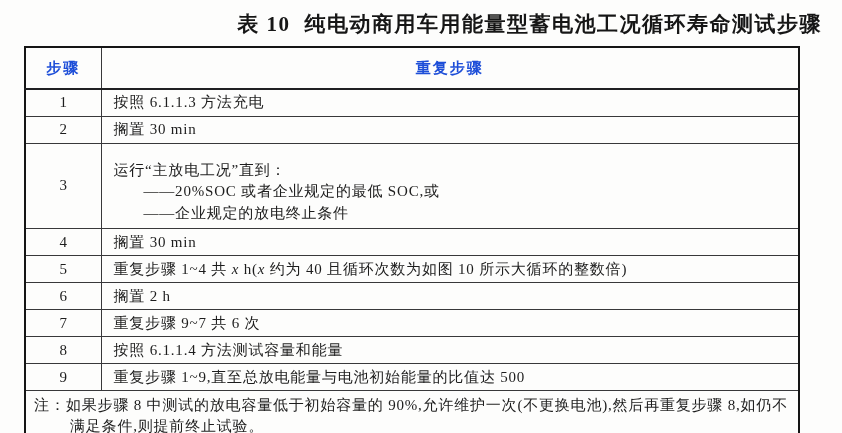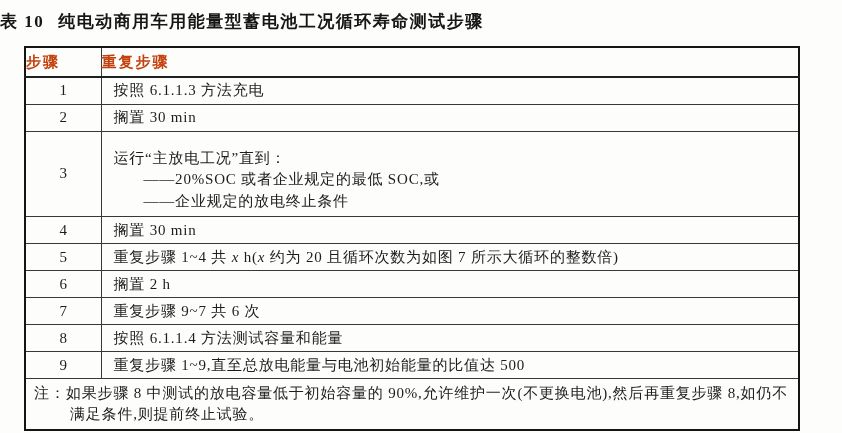--- a/index.html
+++ b/index.html
@@ -8,22 +8,22 @@
     background: #fdfdfc;
     font-family: "Liberation Serif", "DejaVu Serif", serif;
     color: #1d1d1d;
     overflow: hidden;
   }
   .page { position: relative; width: 842px; height: 433px; }
 
   .doc-title {
     position: absolute;
     top: 10px; left: 0; right: 20px;
-    text-align: left;
-    font-size: 17px;
+    text-align: right;
+    font-size: 21px;
     font-weight: bold;
     letter-spacing: 1.5px;
     color: #161616;
     white-space: nowrap;
   }
   .doc-title .title-label { margin-right: 14px; }
 
   table.steps {
     position: absolute;
     left: 24px; top: 46px;
@@ -36,26 +36,26 @@
     background: #fdfdfc;
     border: 2px solid #151515;
   }
   col.col-step { width: 76px; }
 
   table.steps th, table.steps td {
     border: 1px solid #38383a;
     vertical-align: middle;
   }
   table.steps thead th {
-    height: 30px;
+    height: 42px;
     font-weight: bold;
-    text-align: left;
+    text-align: center;
     letter-spacing: 2px;
     border-bottom: 2px solid #202022;
-    color: #c2410c;
+    color: #1d4ed8;
   }
   td.step {
     text-align: center;
     height: 27px;
     font-size: 15px;
     letter-spacing: 0;
   }
   td.content {
     padding: 2px 10px 2px 12px;
     line-height: 21px;
@@ -112,21 +112,21 @@
           <div class="bullet-line">——20%SOC 或者企业规定的最低 SOC,或</div>
           <div class="bullet-line">——企业规定的放电终止条件</div>
         </td>
       </tr>
       <tr>
         <td class="step">4</td>
         <td class="content">搁置 30 min</td>
       </tr>
       <tr>
         <td class="step">5</td>
-        <td class="content"><span>重复步骤 1~4 共 </span><span class="var">x</span><span> h(</span><span class="var">x</span><span> 约为 20 且循环次数为如图 7 所示大循环的整数倍)</span></td>
+        <td class="content"><span>重复步骤 1~4 共 </span><span class="var">x</span><span> h(</span><span class="var">x</span><span> 约为 40 且循环次数为如图 10 所示大循环的整数倍)</span></td>
       </tr>
       <tr>
         <td class="step">6</td>
         <td class="content">搁置 2 h</td>
       </tr>
       <tr>
         <td class="step">7</td>
         <td class="content">重复步骤 9~7 共 6 次</td>
       </tr>
       <tr>

